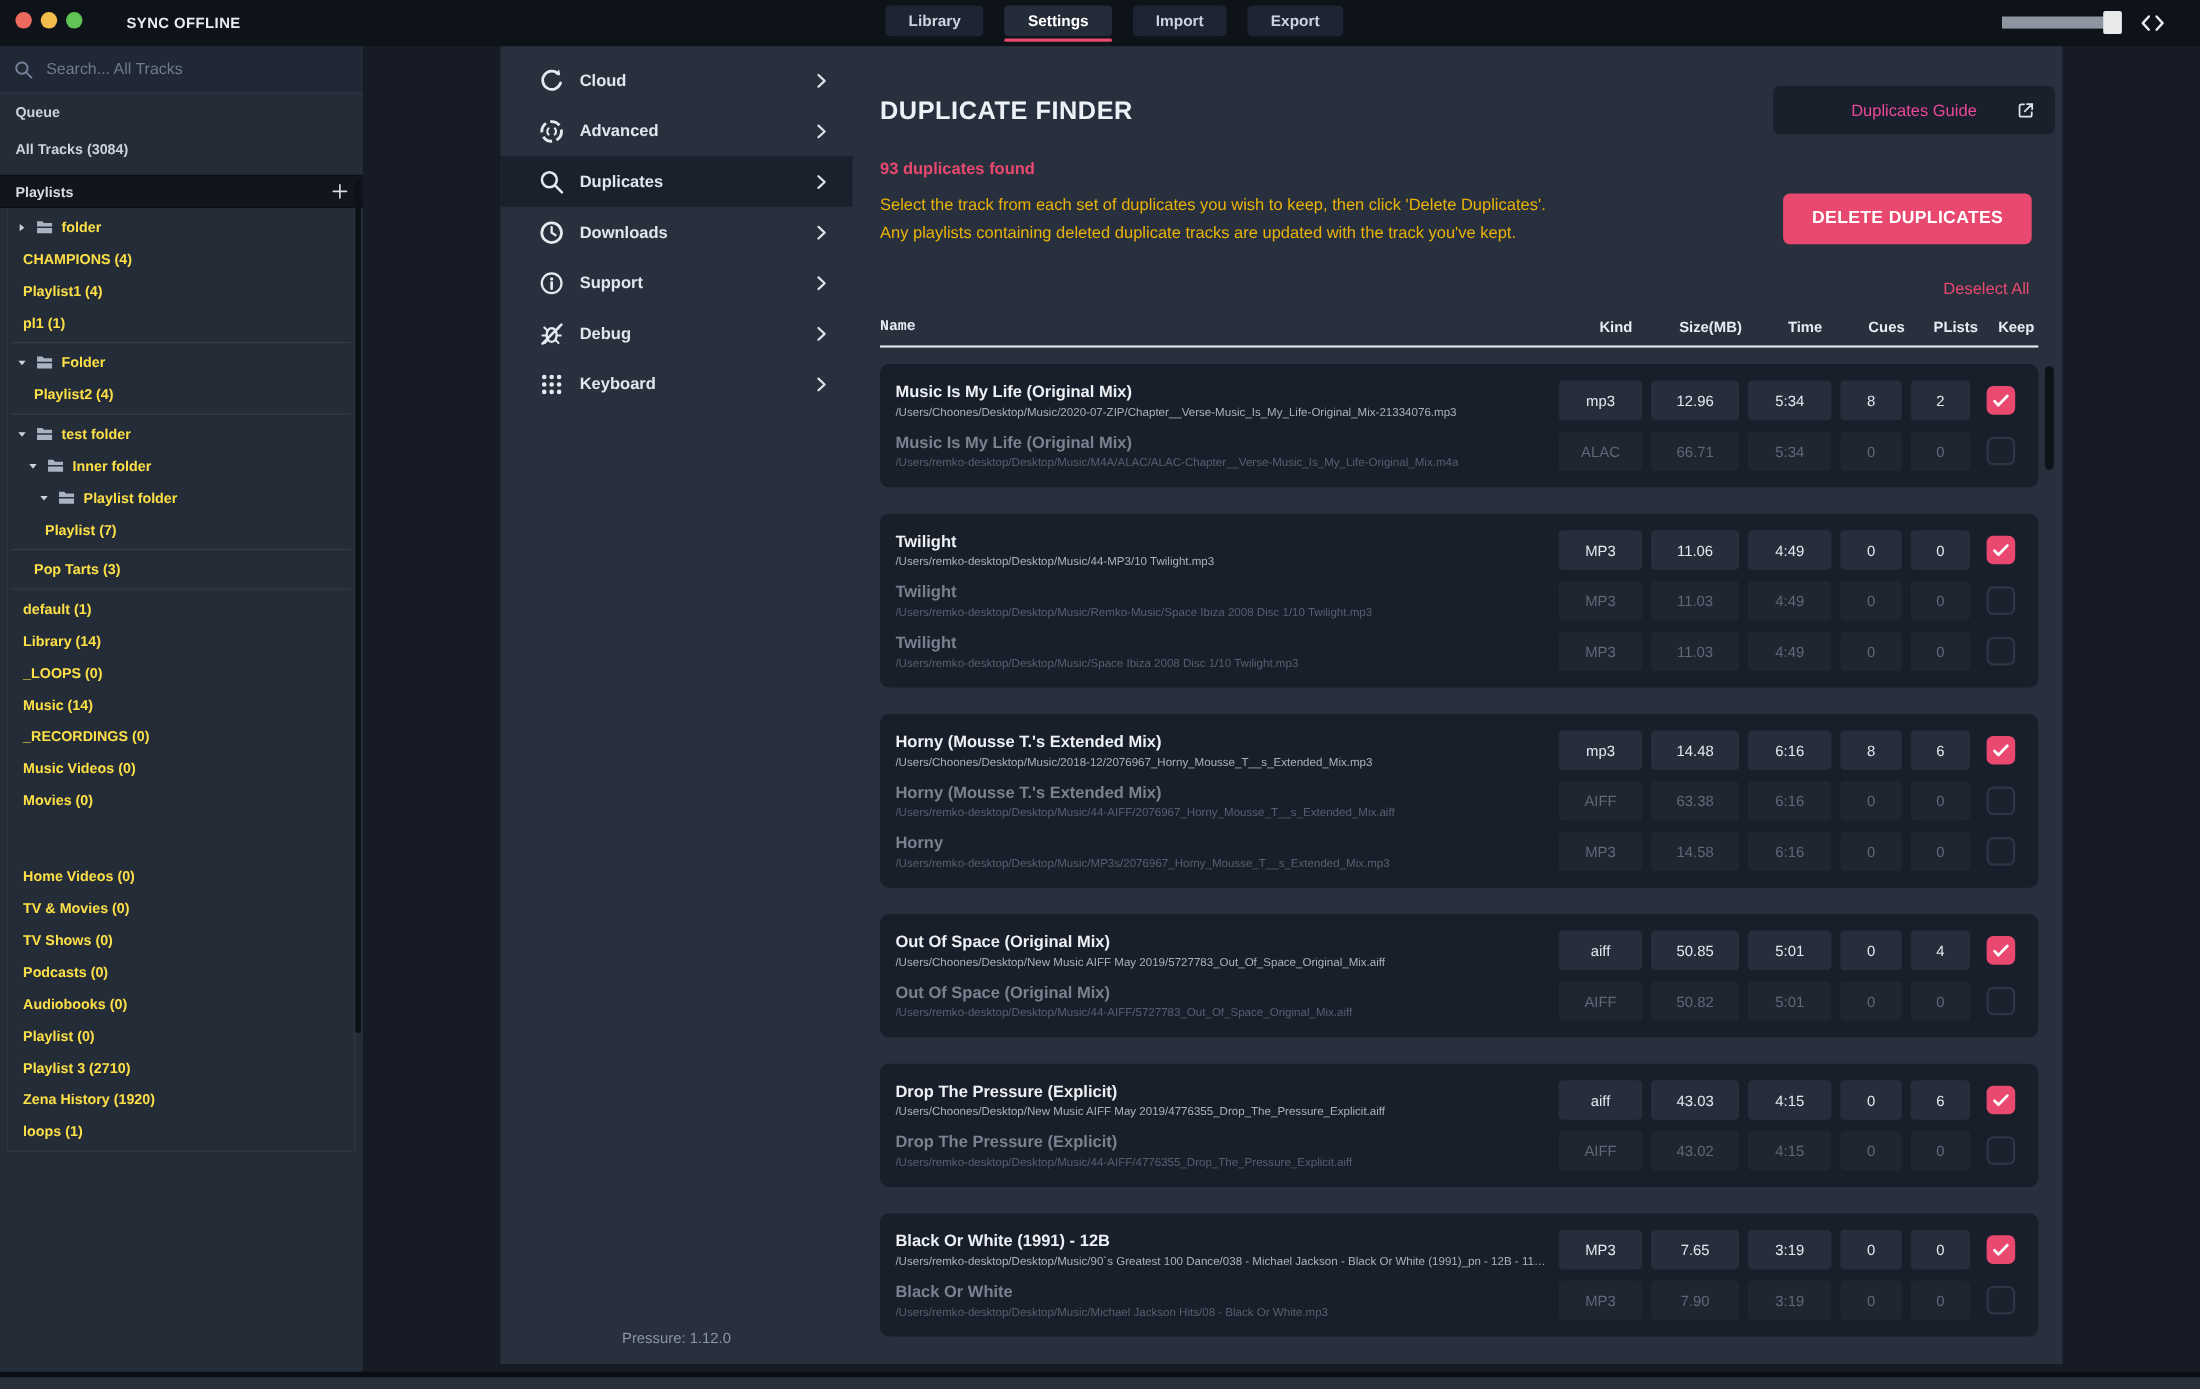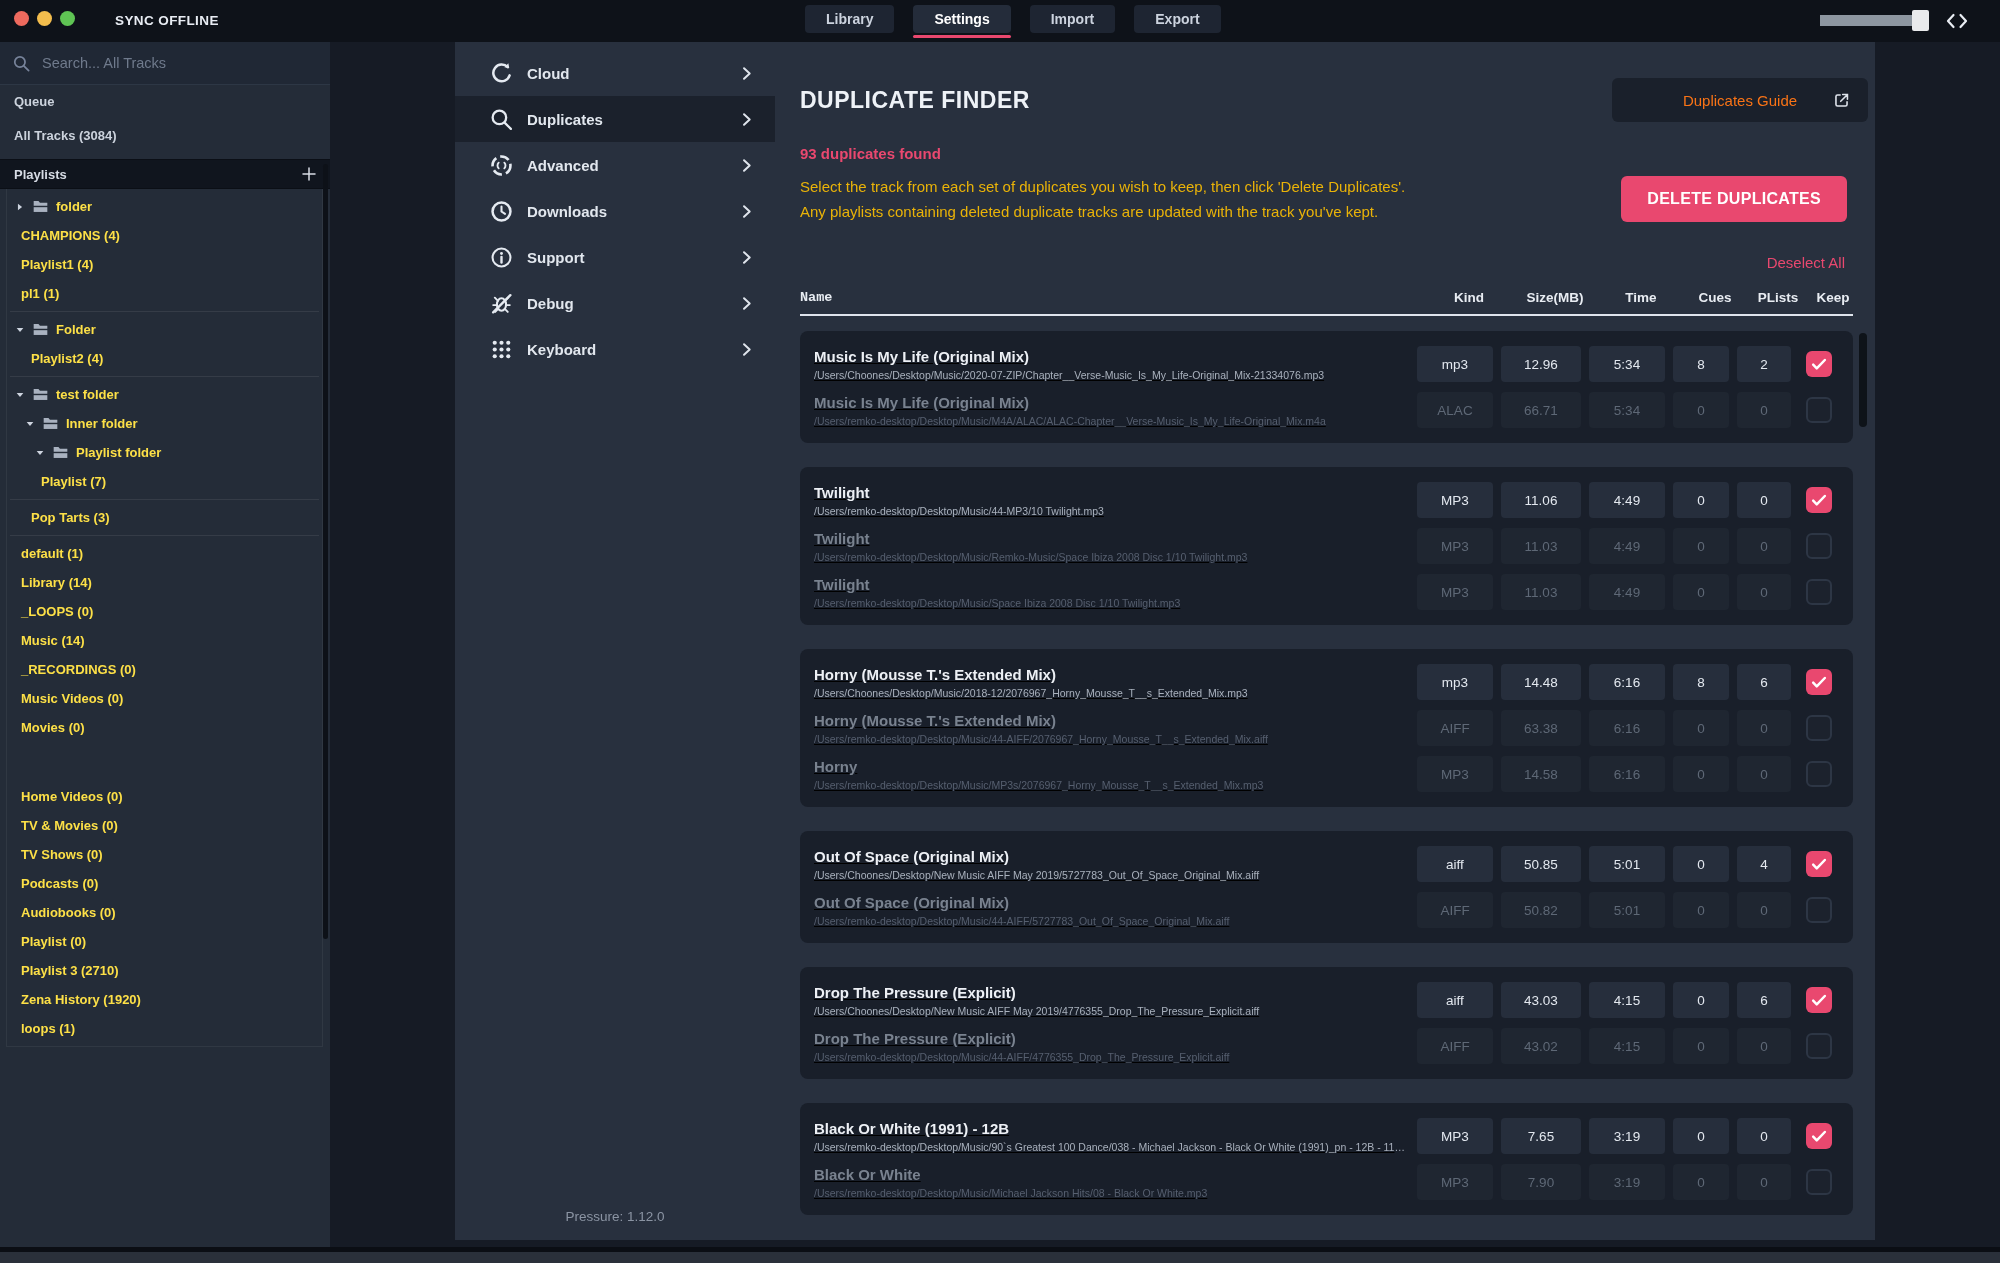--- a/index.html
+++ b/index.html
@@ -60,40 +60,40 @@
   .nav-item .nlabel { margin-left:13px; color:#e2e7ee; font-size:15px; font-weight:700; flex:1; }
   .nav-item .chev { width:17px; height:17px; color:#dfe4ec; }
   .version { position:absolute; left:0; bottom:16px; width:320px; text-align:center;
              color:#8b94a3; font-size:13.5px; }
 
   
   .content { position:absolute; left:345px; top:0; width:1053px; height:1198px; }
   .df-header { position:relative; margin-top:36px; height:44px; }
   .page-title { color:#eef2f7; font-size:23px; font-weight:800; letter-spacing:.5px; line-height:44px; }
   .guide-btn { position:absolute; right:-15px; top:0; width:256px; height:44px; background:#1a202b;
-               border-radius:6px; color:#f97316; font-size:15px; display:flex; align-items:center;
+               border-radius:6px; color:#ec4899; font-size:15px; display:flex; align-items:center;
                justify-content:center; gap:0; cursor:default; }
   .guide-btn .icon { position:absolute; right:17px; width:19px; height:19px; color:#dfe4ec; }
   .found-text { margin-top:23px; color:var(--accent); font-size:15px; font-weight:700; }
   .instructions { margin-top:12px; color:#eab308; font-size:15px; line-height:25px; }
   .delete-btn { position:absolute; right:6px; top:134px; height:46px; padding:0 26px;
                 background:var(--accent); border-radius:6px; color:#fff; font-size:16px; font-weight:700;
                 letter-spacing:.3px; display:flex; align-items:center; cursor:default; }
   .deselect { position:absolute; right:8px; top:212px; color:var(--accent); font-size:15px; cursor:default; }
 
   .grid { display:grid; grid-template-columns:minmax(0,1fr) 76px 80px 76px 56px 54px 40px;
           column-gap:8px; align-items:center; }
   .thead { margin-top:66px; padding-bottom:9px; border-bottom:2px solid #dfe4ec; }
   .th { color:#e8ecf2; font-size:13.5px; font-weight:800; text-align:center; }
   .th.name { text-align:left;font-family:Liberation Mono, monospace; }
 
   .groups { margin-top:15px; }
   .group-card { background:#191f2a; border-radius:8px; padding:10px 14px; margin-bottom:24px; }
   .dup-row { min-height:46px; padding:5px 0; }
-  .cell-name { min-width:0;text-decoration:underline; }
+  .cell-name { min-width:0; }
   .row-name { font-size:15px; font-weight:700; color:#79828f; white-space:nowrap;
               overflow:hidden; text-overflow:ellipsis; }
   .row-path { margin-top:4px; font-size:10.5px; color:#565f6f; white-space:nowrap;
               overflow:hidden; text-overflow:ellipsis; }
   .dup-row.kept .row-name { color:#edf0f5; }
   .dup-row.kept .row-path { color:#a9b1bd; }
   .pill { height:36px; border-radius:4px; background:#1f2631; color:#5e6876; font-size:13.5px;
           display:flex; align-items:center; justify-content:center; }
   .dup-row.kept .pill { background:#262e3c; color:#e3e8ef; }
   .cell-keep { display:flex; justify-content:center; }
@@ -308,42 +308,42 @@
               <path d="M18.6 2.2l.8 4.6-4.6-.8z" fill="currentColor"></path>
             </svg>
           </span>
           <span class="nlabel">Cloud</span>
           <span class="chev">
             <svg viewBox="0 0 24 24">
               <path d="M8.5 4.5l8 7.5-8 7.5" fill="none" stroke="currentColor" stroke-width="2.8" stroke-linecap="round" stroke-linejoin="round"></path>
             </svg>
           </span>
         </div>
+        <div class="nav-item">
+          <span class="nicon">
+            <svg viewBox="0 0 24 24">
+              <circle cx="12" cy="12" r="8.6" fill="none" stroke="currentColor" stroke-width="2.5" stroke-dasharray="9 4"></circle>
+              <path d="M9.3 9.3a3.8 3.8 0 0 0 0 5.4M14.7 9.3a3.8 3.8 0 0 1 0 5.4" fill="none" stroke="currentColor" stroke-width="1.8" stroke-linecap="round"></path>
+            </svg>
+          </span>
+          <span class="nlabel">Advanced</span>
+          <span class="chev">
+            <svg viewBox="0 0 24 24">
+              <path d="M8.5 4.5l8 7.5-8 7.5" fill="none" stroke="currentColor" stroke-width="2.8" stroke-linecap="round" stroke-linejoin="round"></path>
+            </svg>
+          </span>
+        </div>
         <div class="nav-item active">
           <span class="nicon">
             <svg viewBox="0 0 24 24">
               <circle cx="10" cy="10" r="6.5" fill="none" stroke="currentColor" stroke-width="2.2"></circle>
               <line x1="15.2" y1="15.2" x2="21" y2="21" stroke="currentColor" stroke-width="2.2" stroke-linecap="round"></line>
             </svg>
           </span>
           <span class="nlabel">Duplicates</span>
-          <span class="chev">
-            <svg viewBox="0 0 24 24">
-              <path d="M8.5 4.5l8 7.5-8 7.5" fill="none" stroke="currentColor" stroke-width="2.8" stroke-linecap="round" stroke-linejoin="round"></path>
-            </svg>
-          </span>
-        </div>
-        <div class="nav-item">
-          <span class="nicon">
-            <svg viewBox="0 0 24 24">
-              <circle cx="12" cy="12" r="8.6" fill="none" stroke="currentColor" stroke-width="2.5" stroke-dasharray="9 4"></circle>
-              <path d="M9.3 9.3a3.8 3.8 0 0 0 0 5.4M14.7 9.3a3.8 3.8 0 0 1 0 5.4" fill="none" stroke="currentColor" stroke-width="1.8" stroke-linecap="round"></path>
-            </svg>
-          </span>
-          <span class="nlabel">Advanced</span>
           <span class="chev">
             <svg viewBox="0 0 24 24">
               <path d="M8.5 4.5l8 7.5-8 7.5" fill="none" stroke="currentColor" stroke-width="2.8" stroke-linecap="round" stroke-linejoin="round"></path>
             </svg>
           </span>
         </div>
         <div class="nav-item">
           <span class="nicon">
             <svg viewBox="0 0 24 24">
               <circle cx="12" cy="12" r="8.6" fill="none" stroke="currentColor" stroke-width="2.4"></circle>

